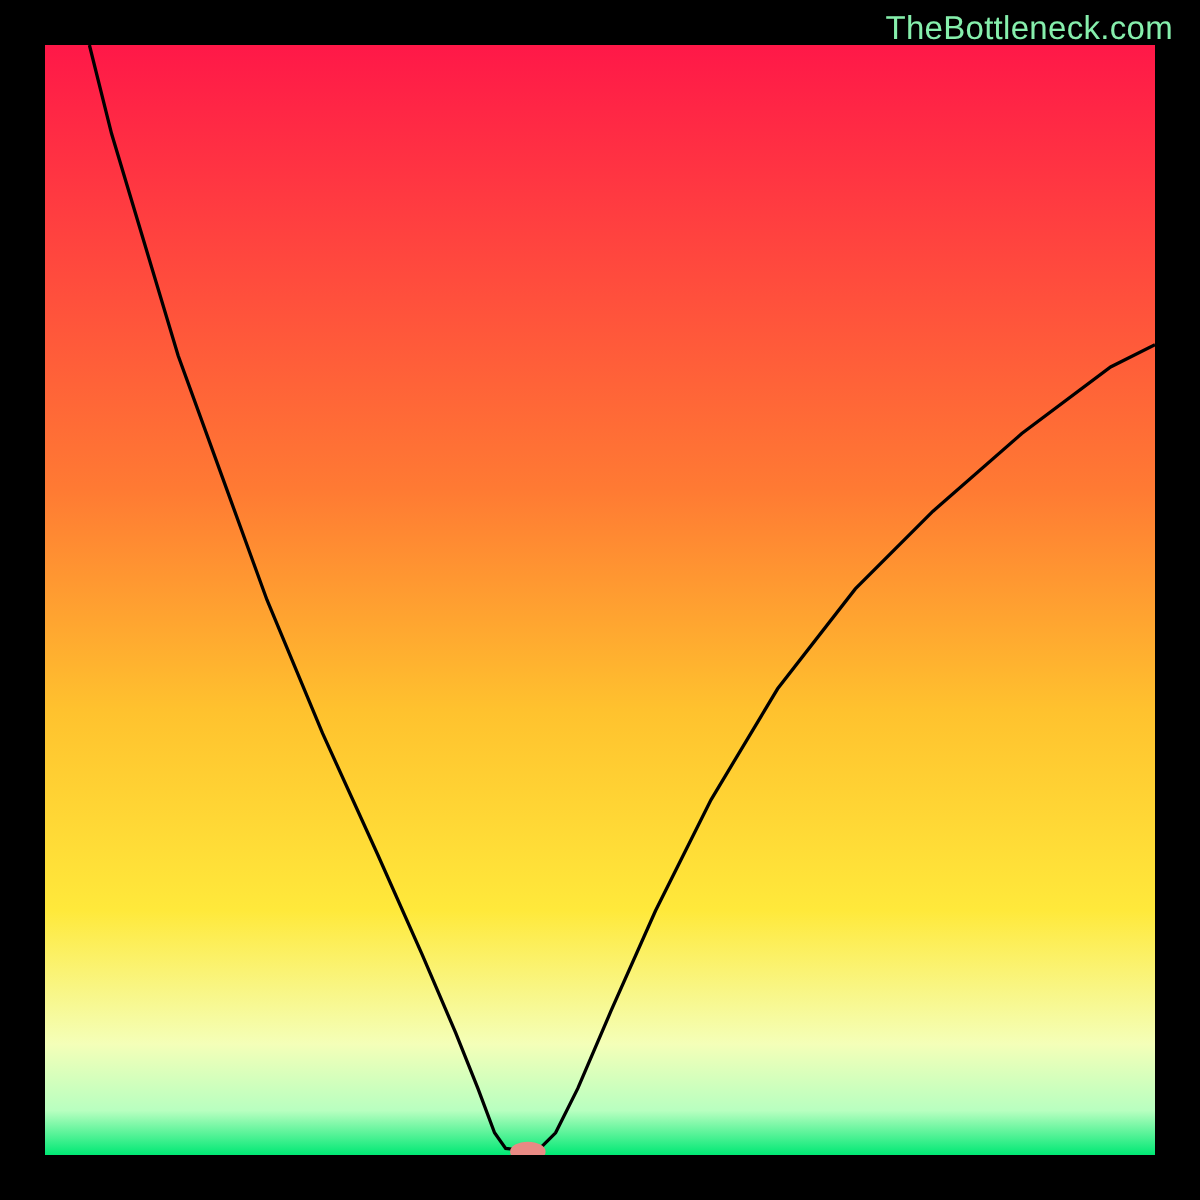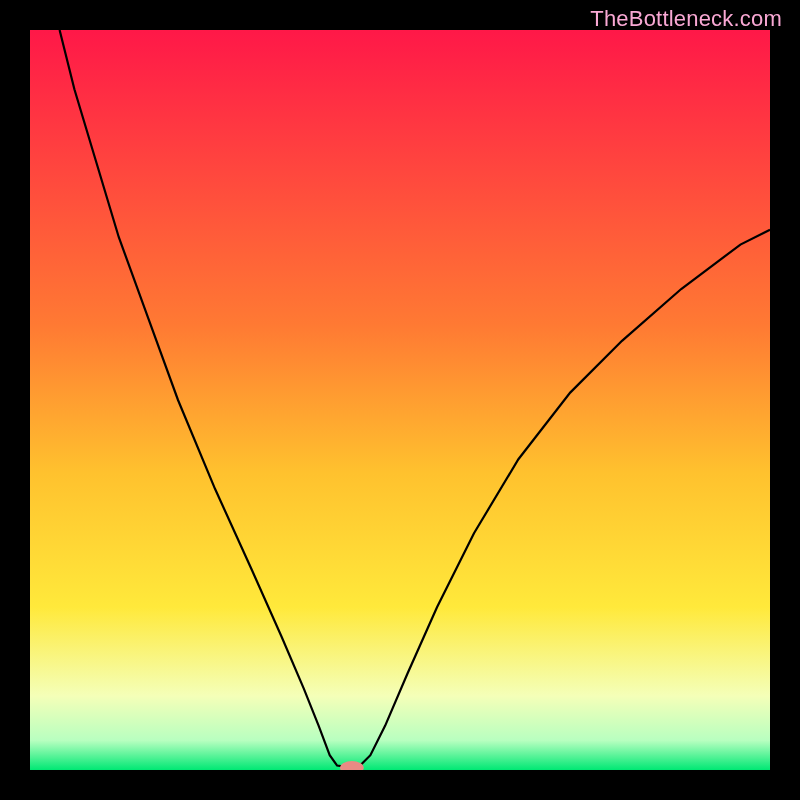--- a/index.html
+++ b/index.html
@@ -21,21 +21,21 @@
     position: absolute;
     left: 30px;
     top: 30px;
     width: 740px;
     height: 740px;
   }
   .watermark {
     position: absolute;
     top: 6px;
     right: 18px;
-    color: #f9a8d4;
+    color: #86efac;
     font-size: 22px;
     letter-spacing: 0.2px;
     font-weight: 400;
     user-select: none;
   }
 </style>
 </head>
 <body>
 
 <div class="frame">

